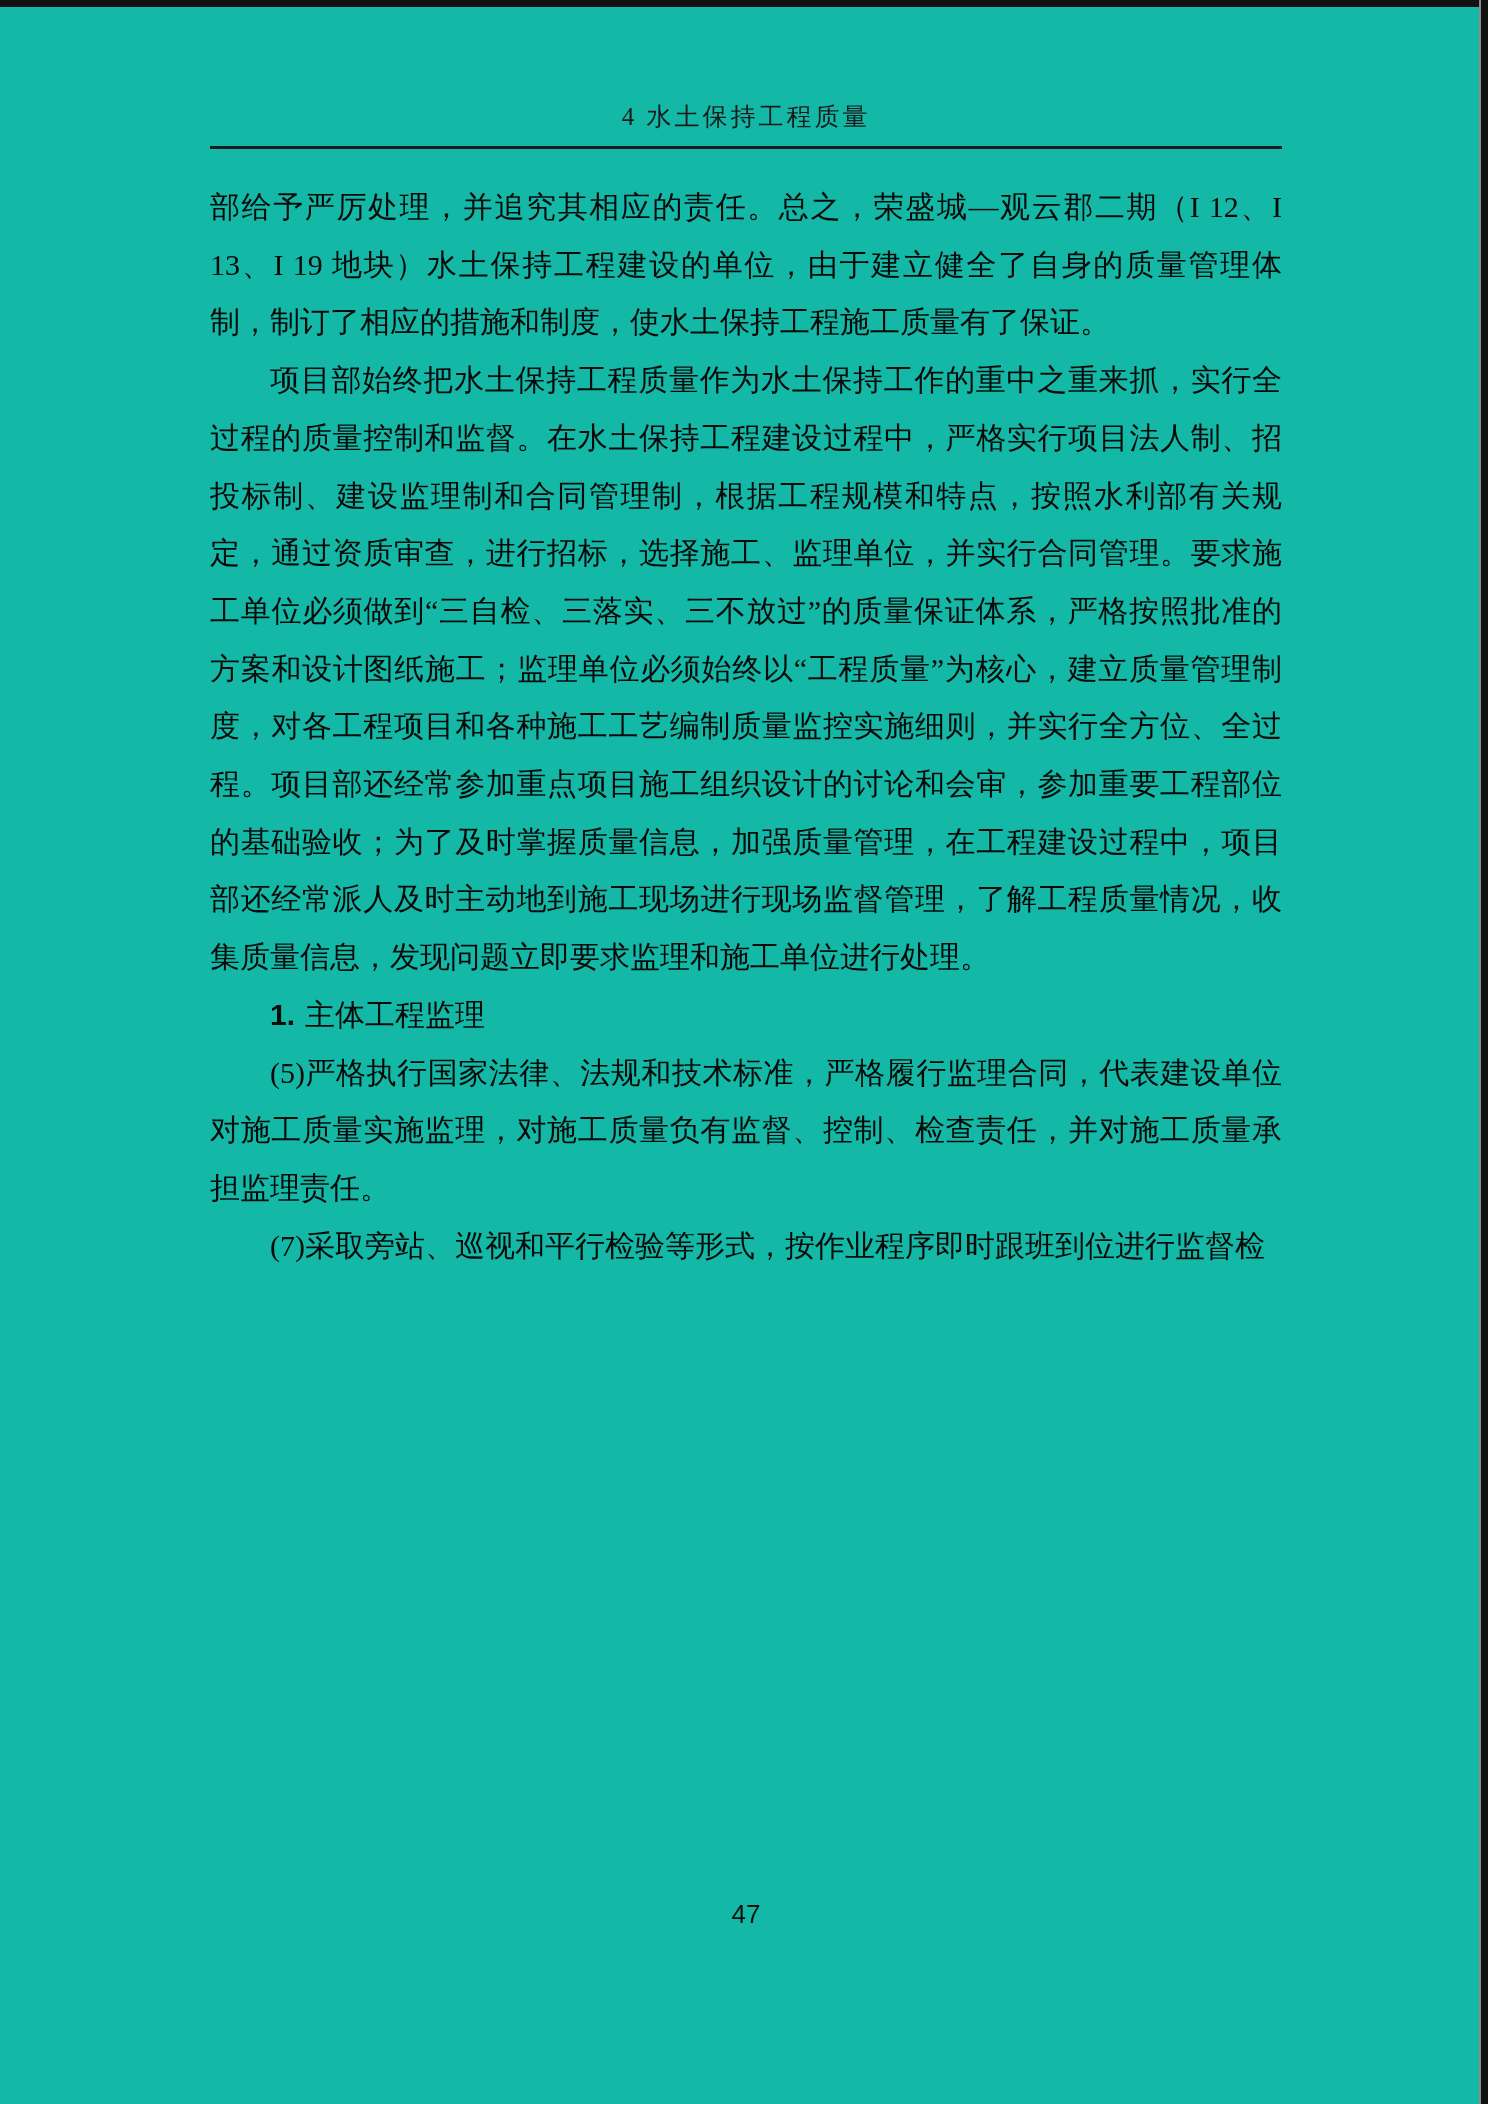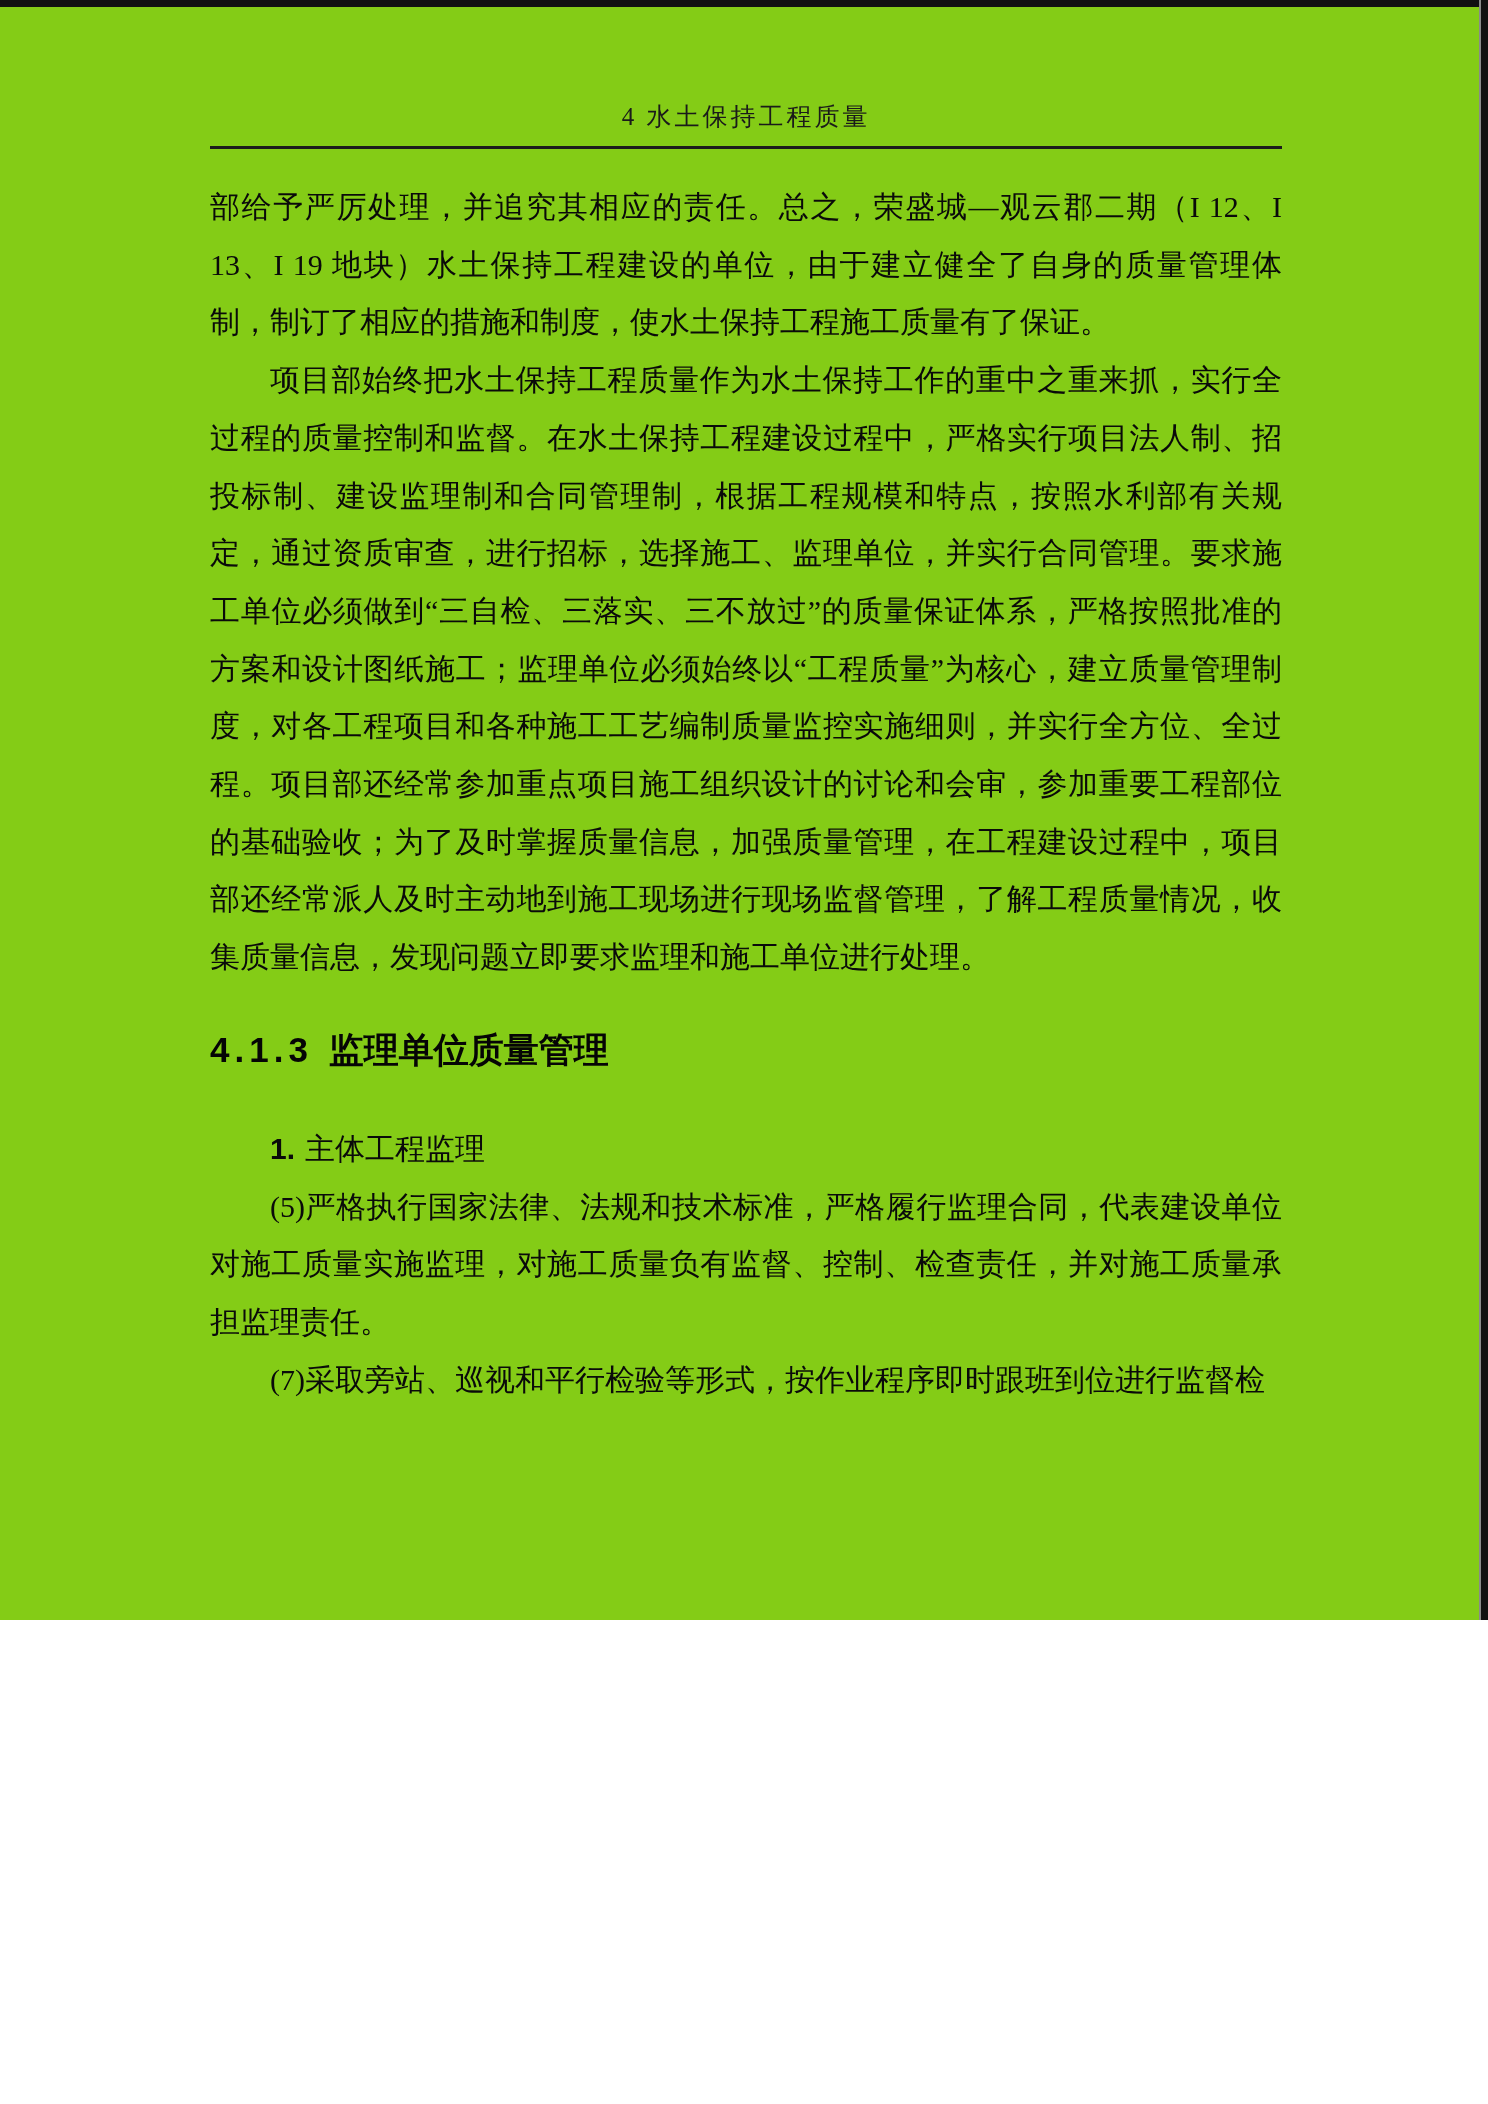--- a/index.html
+++ b/index.html
@@ -4,22 +4,22 @@
 <style>
   html, body { margin: 0; padding: 0; }
   body {
     width: 1488px; height: 2104px;
     background: #ffffff;
     font-family: "Liberation Serif", "DejaVu Serif", serif;
     color: #0a0a0a;
   }
   .sheet {
     position: relative;
-    width: 1488px; height: 1620px;
-    background: #84cc16;
+    width: 1488px; height: 2104px;
+    background: #14b8a6;
     overflow: hidden;
   }
   
   .scan-edge-top {
     position: absolute; top: 0; left: 0;
     width: 1488px; height: 7px;
     background: #111111;
   }
   .scan-edge-right {
     position: absolute; top: 0; right: 0;
@@ -87,23 +87,20 @@
   <div class="running-header">4 水土保持工程质量</div>
 
   <div class="header-rule"></div>
 
   <div class="text-col">
 
     <p class="body">部给予严厉处理，并追究其相应的责任。总之，荣盛城—观云郡二期（I 12、I 13、I 19 地块）水土保持工程建设的单位，由于建立健全了自身的质量管理体制，制订了相应的措施和制度，使水土保持工程施工质量有了保证。</p>
 
     <p class="body indent">项目部始终把水土保持工程质量作为水土保持工作的重中之重来抓，实行全过程的质量控制和监督。在水土保持工程建设过程中，严格实行项目法人制、招投标制、建设监理制和合同管理制，根据工程规模和特点，按照水利部有关规定，通过资质审查，进行招标，选择施工、监理单位，并实行合同管理。要求施工单位必须做到“三自检、三落实、三不放过”的质量保证体系，严格按照批准的方案和设计图纸施工；监理单位必须始终以“工程质量”为核心，建立质量管理制度，对各工程项目和各种施工工艺编制质量监控实施细则，并实行全方位、全过程。项目部还经常参加重点项目施工组织设计的讨论和会审，参加重要工程部位的基础验收；为了及时掌握质量信息，加强质量管理，在工程建设过程中，项目部还经常派人及时主动地到施工现场进行现场监督管理，了解工程质量情况，收集质量信息，发现问题立即要求监理和施工单位进行处理。</p>
 
-    <h2 class="section-heading">
-      <span class="heading-number">4.1.3</span><span>监理单位质量管理</span>
-    </h2>
 
     <p class="body sub-heading">
       <span class="sub-number">1.</span><span>主体工程监理</span>
     </p>
 
 
     <p class="body indent">(5)严格执行国家法律、法规和技术标准，严格履行监理合同，代表建设单位对施工质量实施监理，对施工质量负有监督、控制、检查责任，并对施工质量承担监理责任。</p>
 
 
     <p class="body indent">(7)采取旁站、巡视和平行检验等形式，按作业程序即时跟班到位进行监督检</p>

